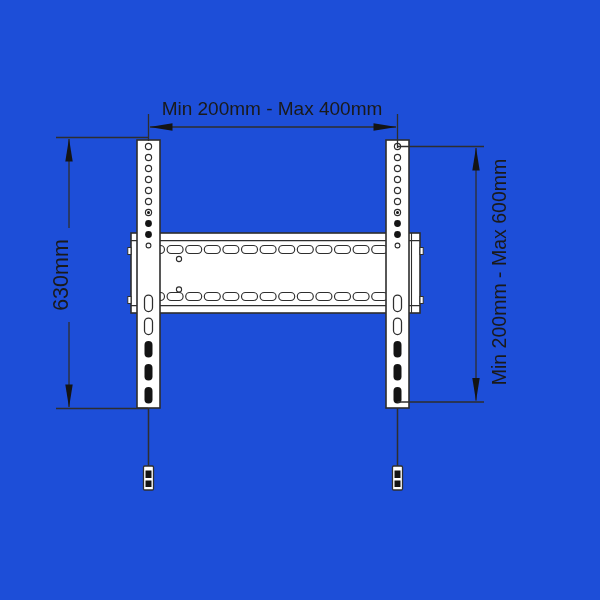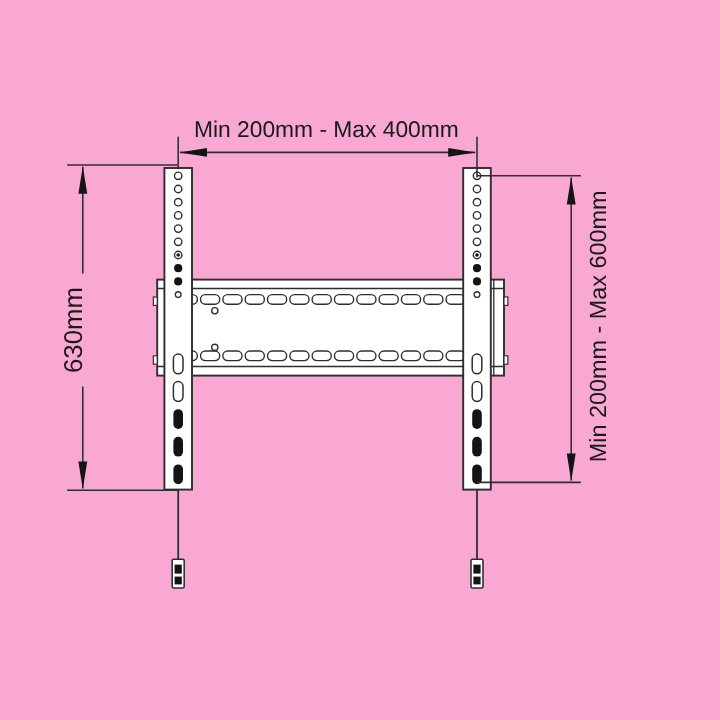--- a/index.html
+++ b/index.html
@@ -1,16 +1,16 @@
 <!DOCTYPE html>
 <html><head>
 <meta charset="utf-8">
 <style>
   html,body{margin:0;padding:0;background:#ffffff;}
-  .stage{width:600px;height:600px;background:#f9a8d4;position:relative;overflow:hidden;}
+  .stage{width:600px;height:600px;background:#1d4ed8;position:relative;overflow:hidden;}
   svg{display:block;}
   .dim-text{font-family:"Liberation Sans","DejaVu Sans",sans-serif;fill:#1a1a1a;}
   .dim-text-top{font-size:19px;}
   .dim-text-left{font-size:21.5px;}
   .dim-text-right{font-size:19.5px;}
 </style>
 </head>
 <body>
 
 <div class="stage">

